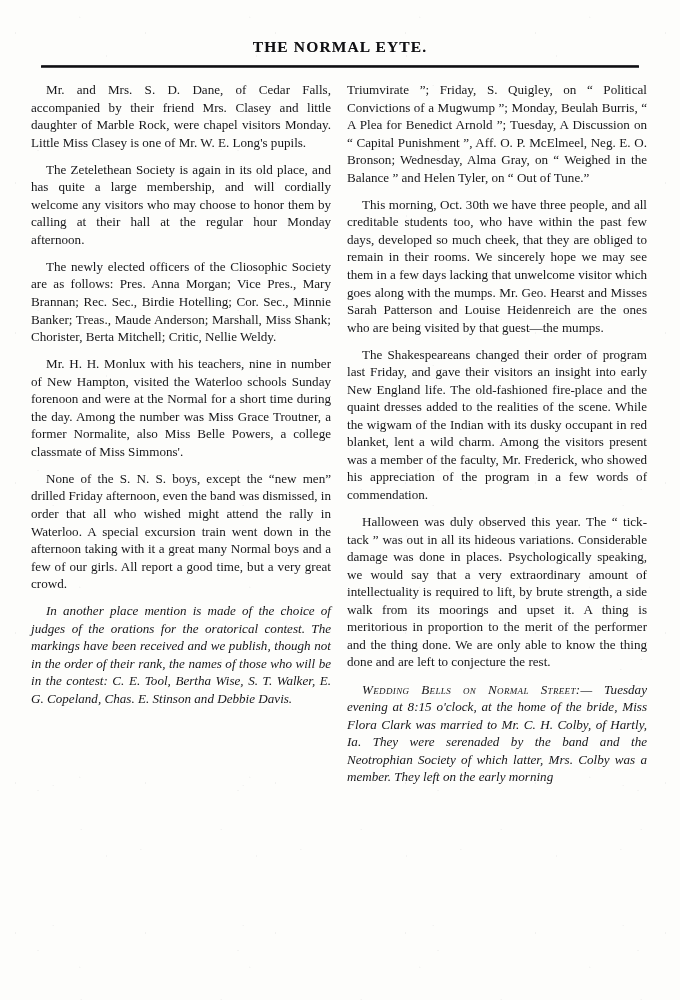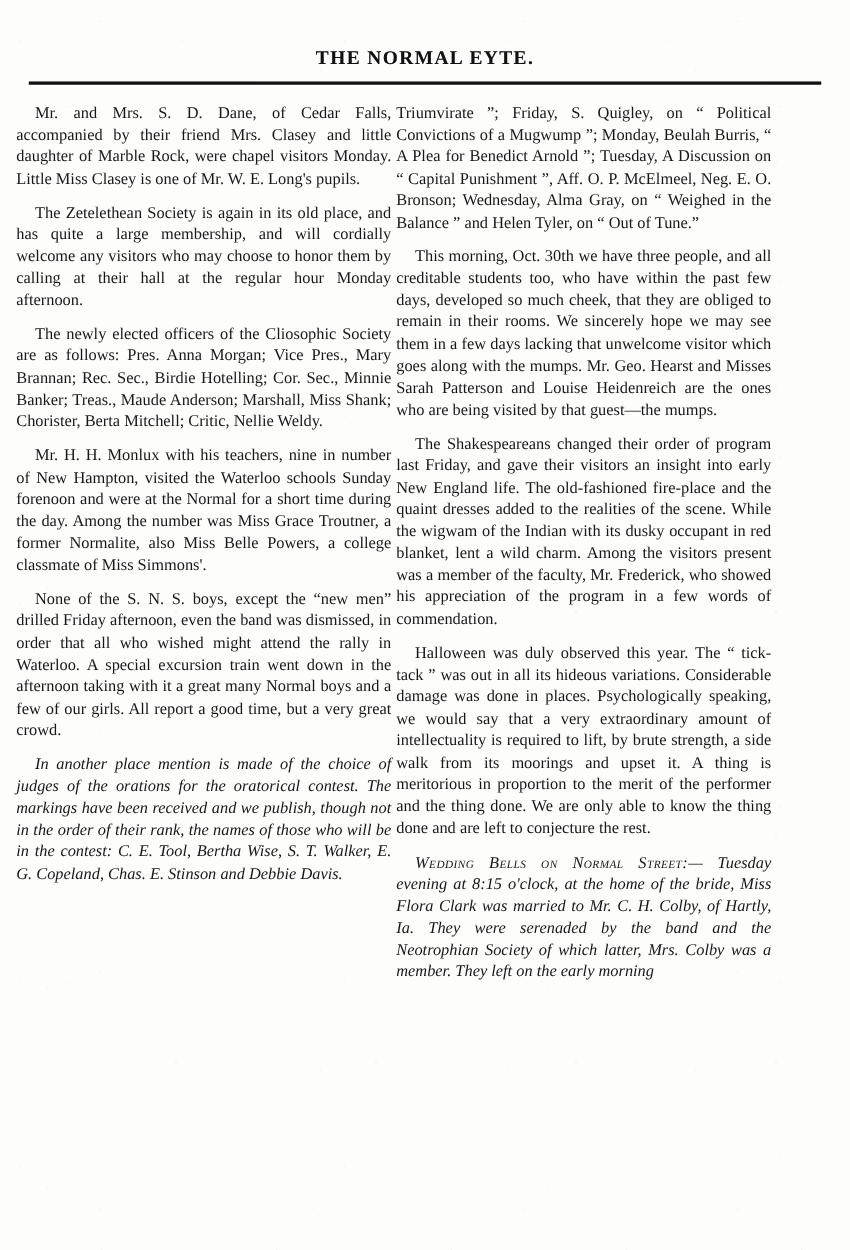--- a/index.html
+++ b/index.html
@@ -28,21 +28,21 @@
       radial-gradient(circle at 71% 35%, rgba(90,90,95,.12) .6px, transparent .8px),
       radial-gradient(circle at 28% 61%, rgba(90,90,95,.13) .6px, transparent .8px),
       radial-gradient(circle at 88% 72%, rgba(90,90,95,.12) .6px, transparent .8px),
       radial-gradient(circle at 58% 88%, rgba(90,90,95,.13) .6px, transparent .8px),
       radial-gradient(circle at 19% 94%, rgba(90,90,95,.11) .6px, transparent .8px);
     background-size: 130px 150px, 170px 190px, 150px 160px, 190px 140px, 160px 180px, 140px 170px, 200px 160px;
   }
 
   .page {
     position: relative;
-    padding: 0 13px;
+    padding: 0 31px;
     box-sizing: border-box;
     height: 100%;
   }
 
   
   .masthead {
     text-align: center;
     padding-top: 38px;
   }
   .masthead-title {
@@ -57,21 +57,21 @@
     margin: 9px 10px 0 10px;
     height: 3px;
     background: linear-gradient(to bottom,
                 #5c5c60 0%, #17171a 28%, #0d0d10 60%, #6e6e72 100%);
     border-radius: .5px;
   }
 
   
   .columns {
     display: flex;
-    gap: 4px;
+    gap: 16px;
     margin-top: 13px;
   }
   .column {
     width: 300px;
     flex: 0 0 300px;
   }
 
   p.para {
     margin: 0 0 9.5px 0;
     font-size: 13.1px;

